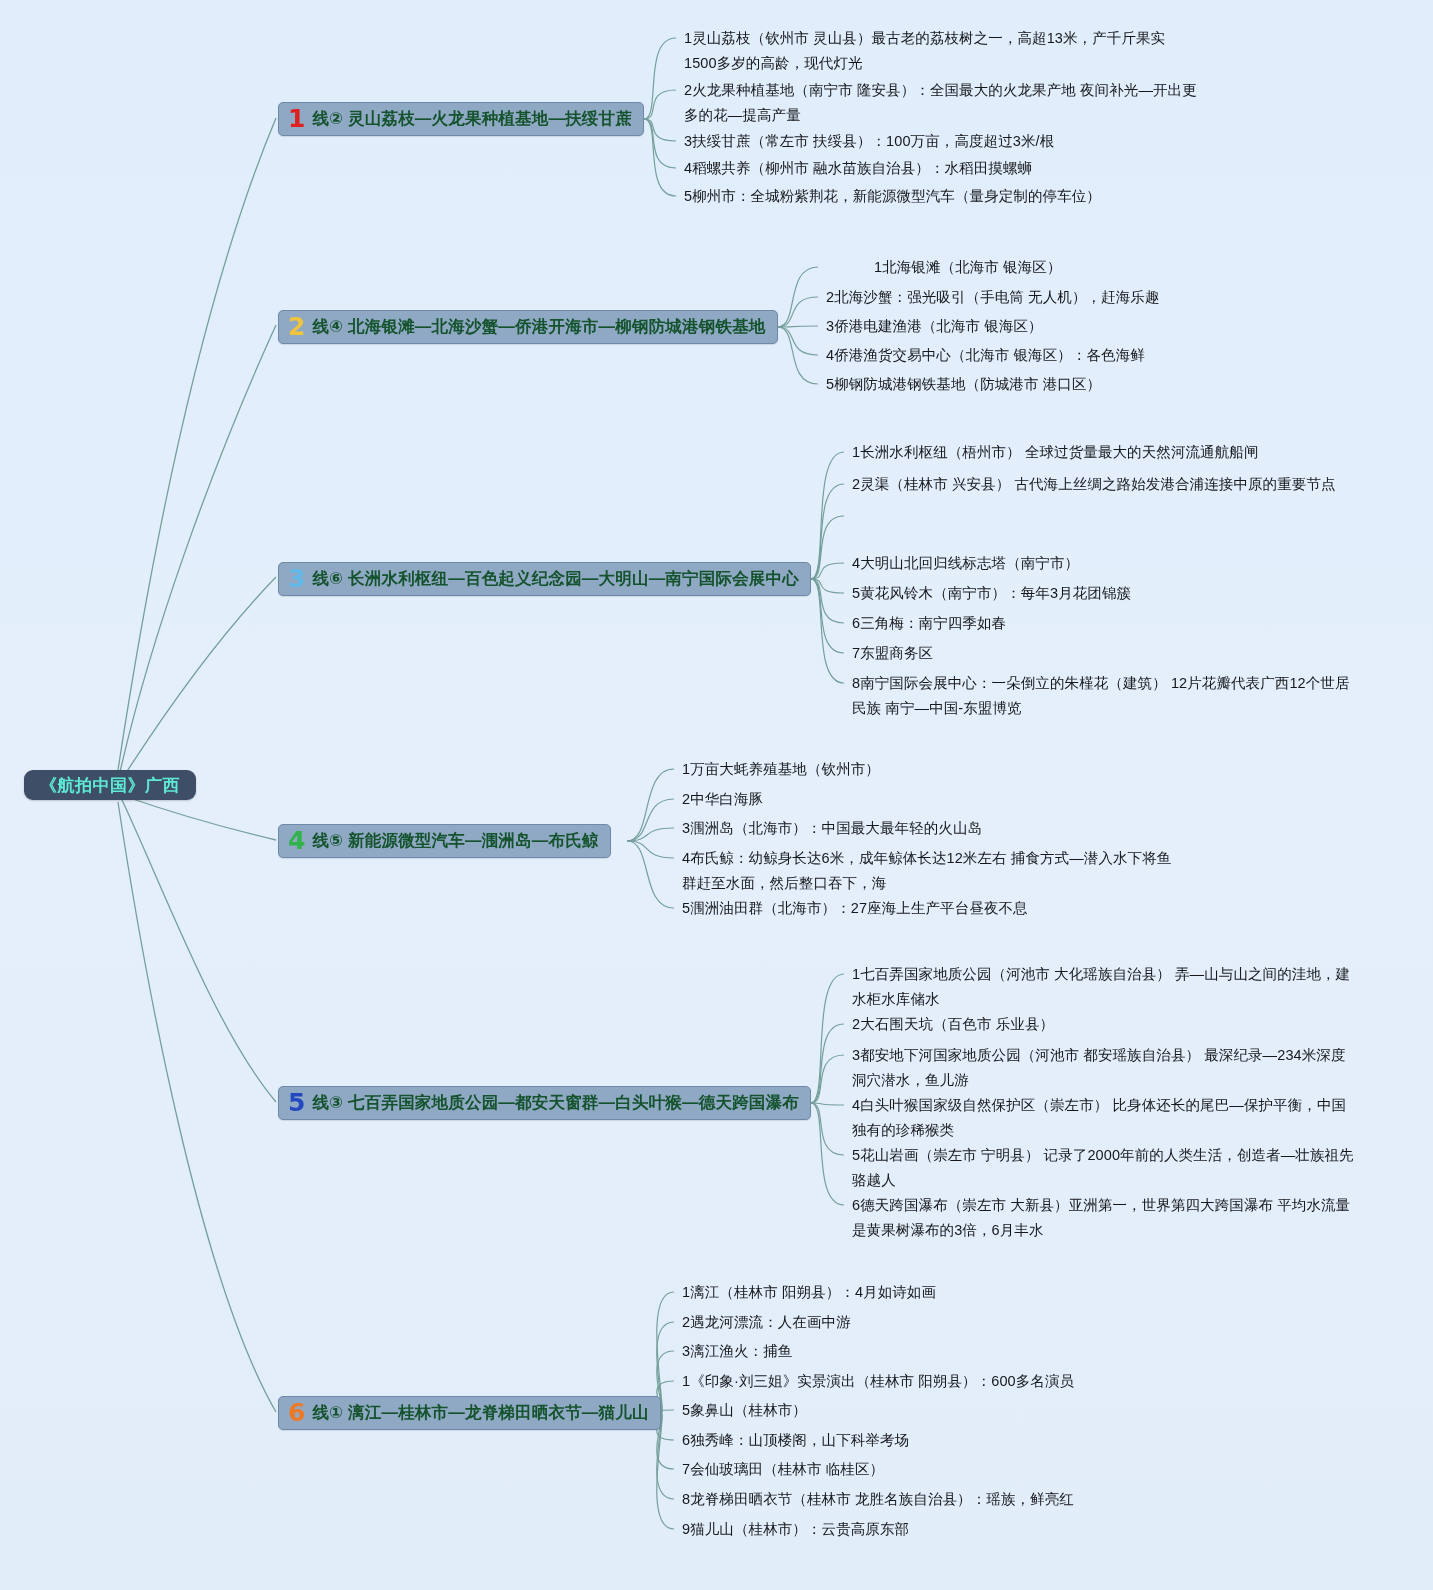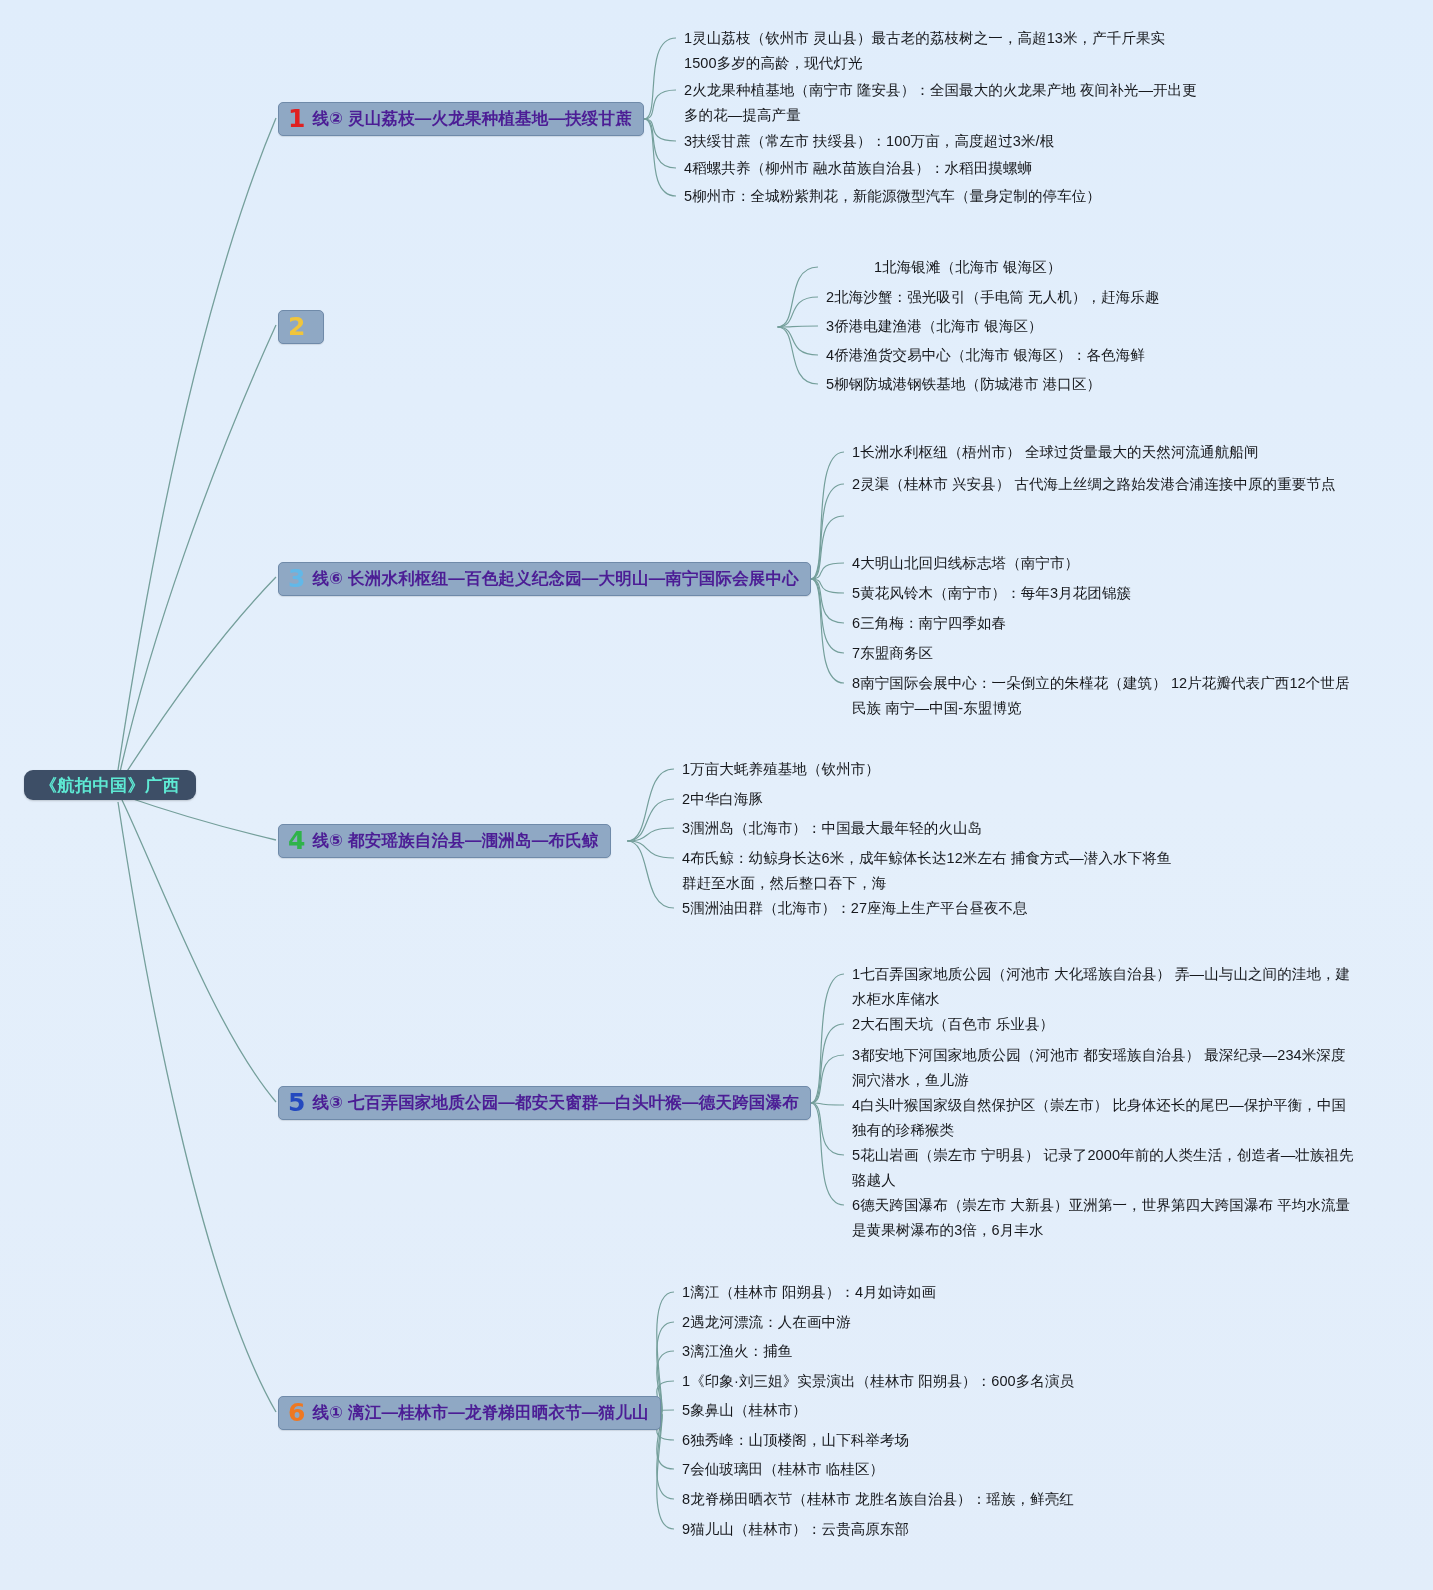--- a/index.html
+++ b/index.html
@@ -67,21 +67,21 @@
     font-weight: 700;
     line-height: 1;
     margin-right: 7px;
     font-family: "DejaVu Sans", sans-serif;
     position: relative;
     top: -1px;
   }
   .branch-label {
     font-size: 16.5px;
     font-weight: 700;
-    color: #4c1d95;
+    color: #14532d;
     letter-spacing: 0.2px;
   }
 
   
   .leaf {
     position: absolute;
     font-size: 14.5px;
     line-height: 25px;
     color: #16181c;
     letter-spacing: 0.1px;
@@ -159,20 +159,21 @@
     <span class="branch-label">线② 灵山荔枝—火龙果种植基地—扶绥甘蔗</span>
   </div>
   <div class="leaf" style="left:684px; top:26px; width:515px;">1灵山荔枝（钦州市 灵山县）最古老的荔枝树之一，高超13米，产千斤果实 1500多岁的高龄，现代灯光</div>
   <div class="leaf" style="left:684px; top:78px; width:515px;">2火龙果种植基地（南宁市 隆安县）：全国最大的火龙果产地 夜间补光—开出更多的花—提高产量</div>
   <div class="leaf" style="left:684px; top:129px; width:560px;">3扶绥甘蔗（常左市 扶绥县）：100万亩，高度超过3米/根</div>
   <div class="leaf" style="left:684px; top:156px; width:560px;">4稻螺共养（柳州市 融水苗族自治县）：水稻田摸螺蛳</div>
   <div class="leaf" style="left:684px; top:184px; width:560px;">5柳州市：全城粉紫荆花，新能源微型汽车（量身定制的停车位）</div>
 
   <div class="branch-node" style="left:278px; top:310px;">
     <span class="branch-num" style="color:#f0c53c">2</span>
+    <span class="branch-label">线④ 北海银滩—北海沙蟹—侨港开海市—柳钢防城港钢铁基地</span>
   </div>
   <div class="leaf" style="left:874px; top:255px; width:420px;">1北海银滩（北海市 银海区）</div>
   <div class="leaf" style="left:826px; top:285px; width:420px;">2北海沙蟹：强光吸引（手电筒 无人机），赶海乐趣</div>
   <div class="leaf" style="left:826px; top:314px; width:420px;">3侨港电建渔港（北海市 银海区）</div>
   <div class="leaf" style="left:826px; top:343px; width:420px;">4侨港渔货交易中心（北海市 银海区）：各色海鲜</div>
   <div class="leaf" style="left:826px; top:372px; width:420px;">5柳钢防城港钢铁基地（防城港市 港口区）</div>
 
   <div class="branch-node" style="left:278px; top:562px;">
     <span class="branch-num" style="color:#62b8e8">3</span>
     <span class="branch-label">线⑥ 长洲水利枢纽—百色起义纪念园—大明山—南宁国际会展中心</span>
@@ -180,21 +181,21 @@
   <div class="leaf" style="left:852px; top:440px; width:520px;">1长洲水利枢纽（梧州市） 全球过货量最大的天然河流通航船闸</div>
   <div class="leaf" style="left:852px; top:472px; width:520px;">2灵渠（桂林市 兴安县） 古代海上丝绸之路始发港合浦连接中原的重要节点</div>
   <div class="leaf" style="left:852px; top:551px; width:520px;">4大明山北回归线标志塔（南宁市）</div>
   <div class="leaf" style="left:852px; top:581px; width:520px;">5黄花风铃木（南宁市）：每年3月花团锦簇</div>
   <div class="leaf" style="left:852px; top:611px; width:520px;">6三角梅：南宁四季如春</div>
   <div class="leaf" style="left:852px; top:641px; width:520px;">7东盟商务区</div>
   <div class="leaf" style="left:852px; top:671px; width:508px;">8南宁国际会展中心：一朵倒立的朱槿花（建筑） 12片花瓣代表广西12个世居民族 南宁—中国-东盟博览</div>
 
   <div class="branch-node" style="left:278px; top:824px;">
     <span class="branch-num" style="color:#2fb34a">4</span>
-    <span class="branch-label">线⑤ 都安瑶族自治县—涠洲岛—布氏鲸</span>
+    <span class="branch-label">线⑤ 新能源微型汽车—涠洲岛—布氏鲸</span>
   </div>
   <div class="leaf" style="left:682px; top:757px; width:500px;">1万亩大蚝养殖基地（钦州市）</div>
   <div class="leaf" style="left:682px; top:787px; width:500px;">2中华白海豚</div>
   <div class="leaf" style="left:682px; top:816px; width:500px;">3涠洲岛（北海市）：中国最大最年轻的火山岛</div>
   <div class="leaf" style="left:682px; top:846px; width:490px;">4布氏鲸：幼鲸身长达6米，成年鲸体长达12米左右 捕食方式—潜入水下将鱼群赶至水面，然后整口吞下，海</div>
   <div class="leaf" style="left:682px; top:896px; width:500px;">5涠洲油田群（北海市）：27座海上生产平台昼夜不息</div>
 
   <div class="branch-node" style="left:278px; top:1086px;">
     <span class="branch-num" style="color:#2449bf">5</span>
     <span class="branch-label">线③ 七百弄国家地质公园—都安天窗群—白头叶猴—德天跨国瀑布</span>

